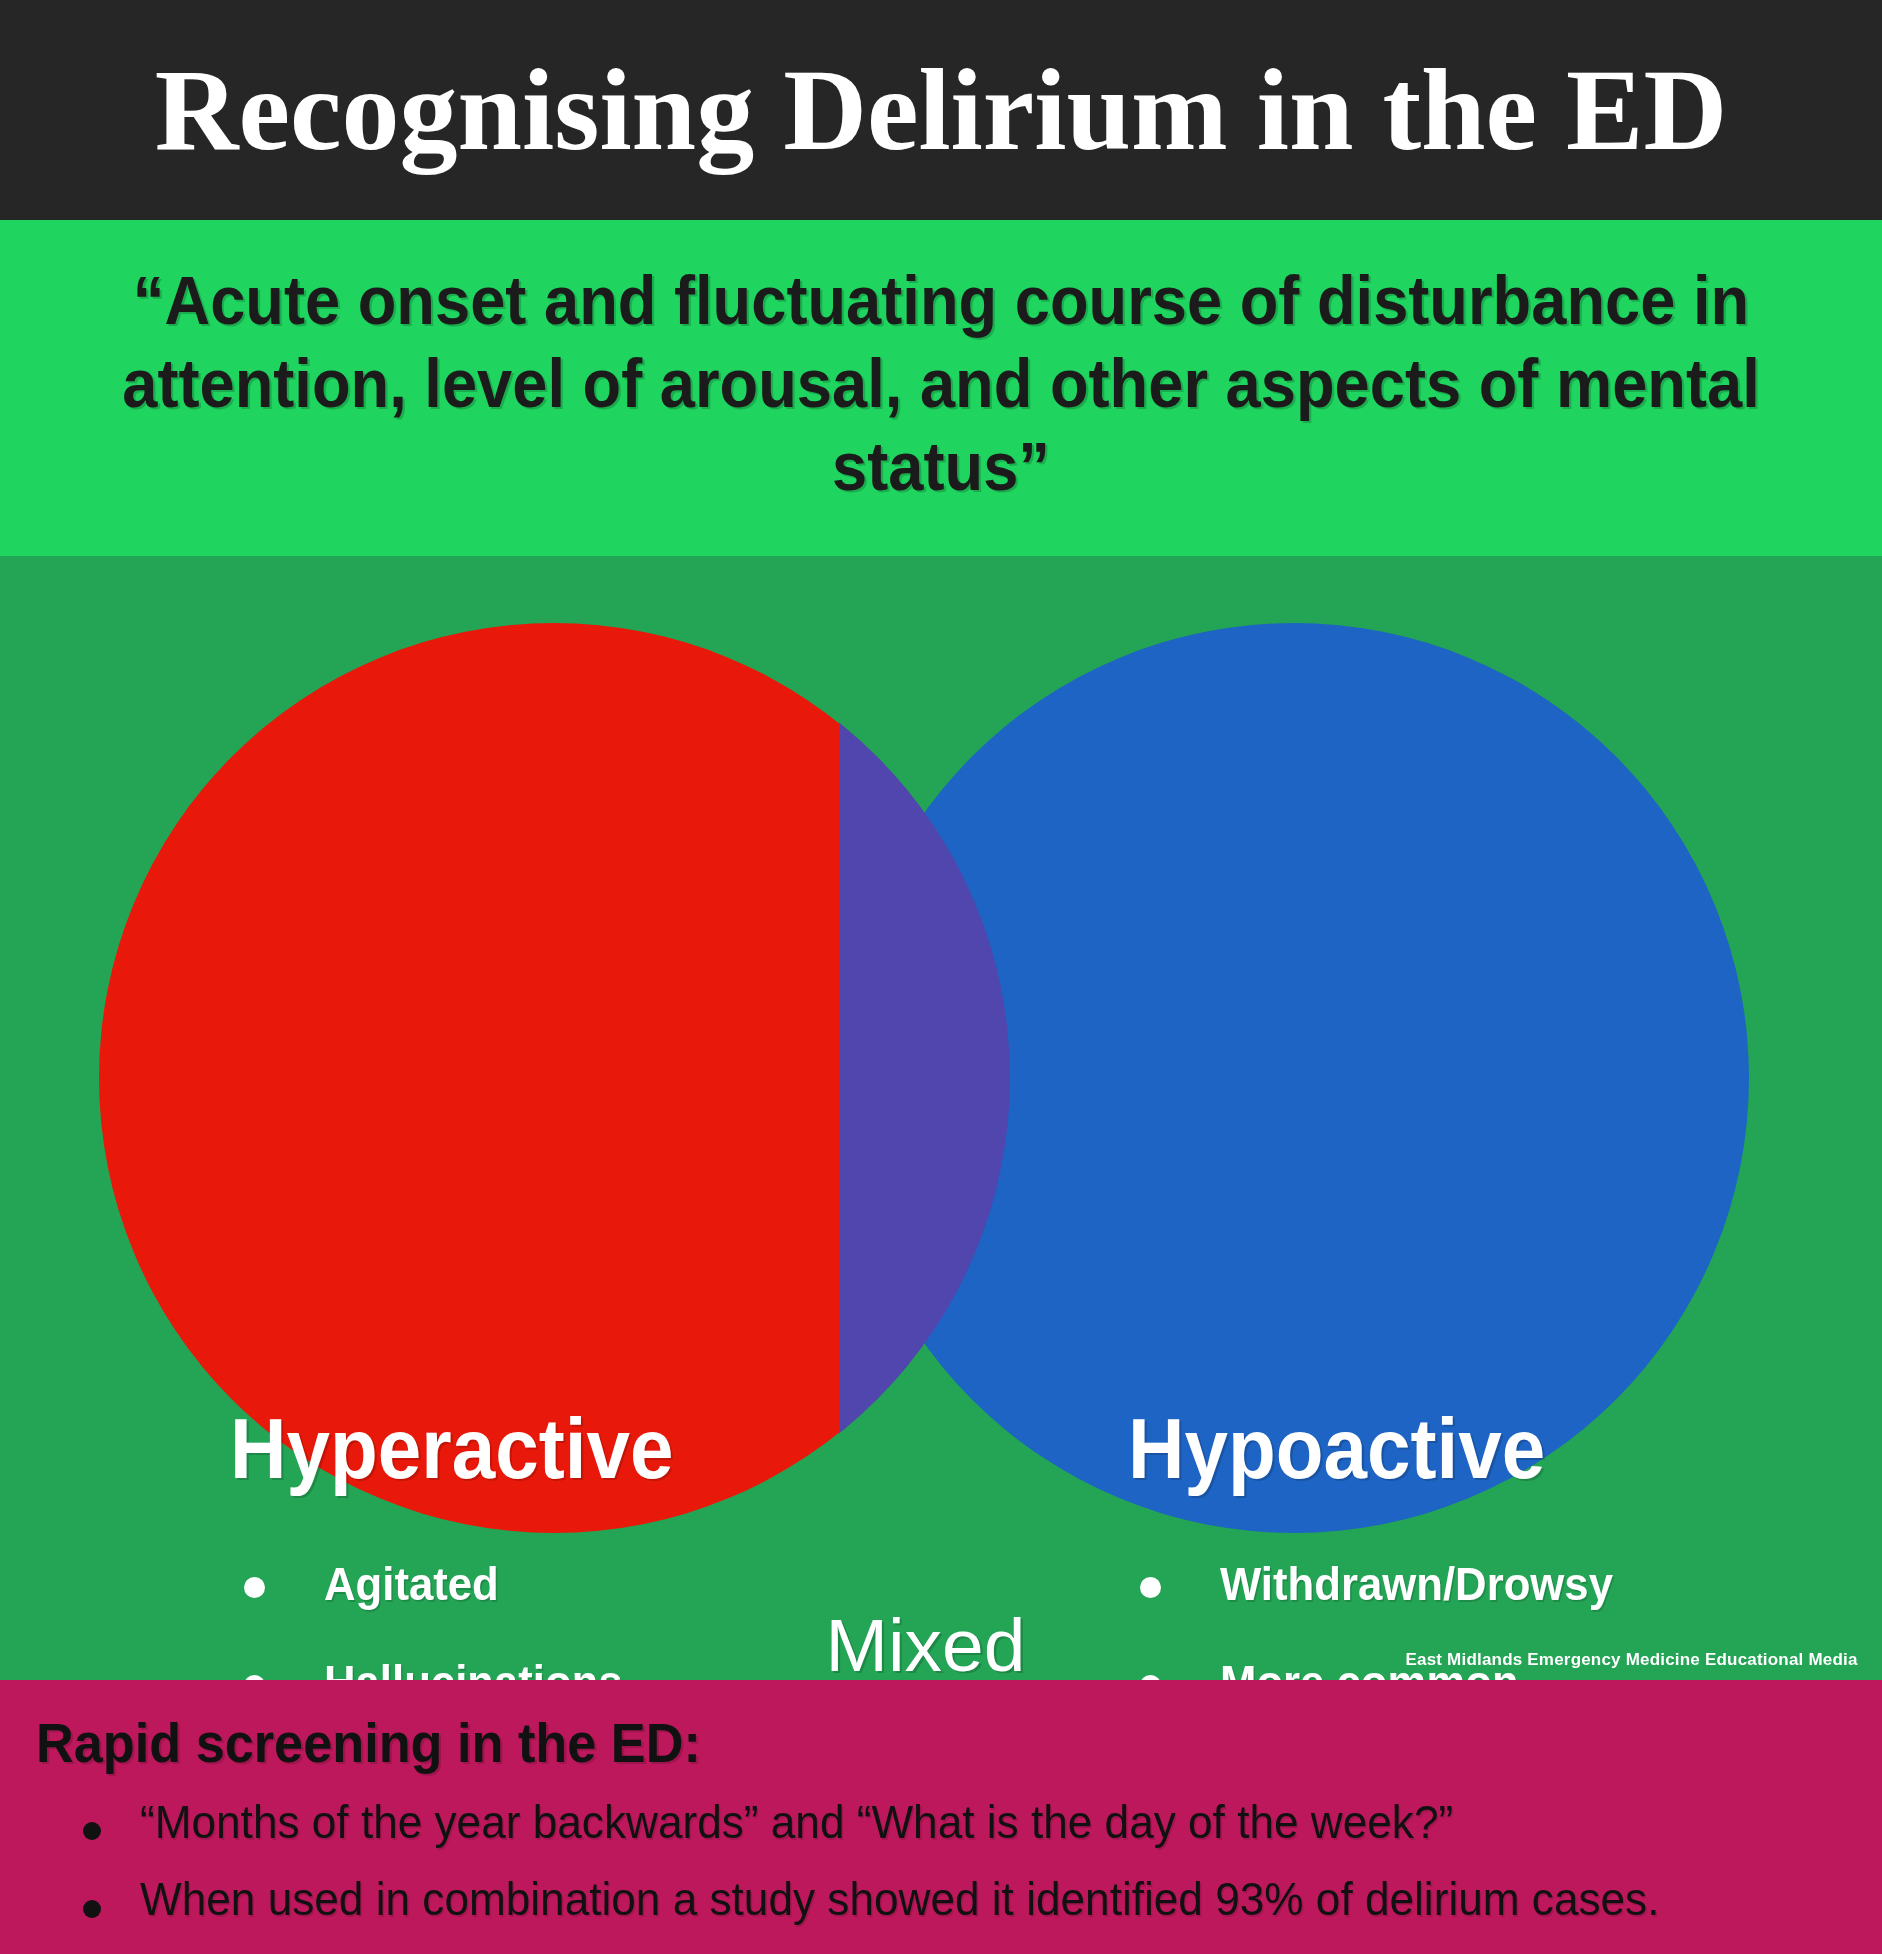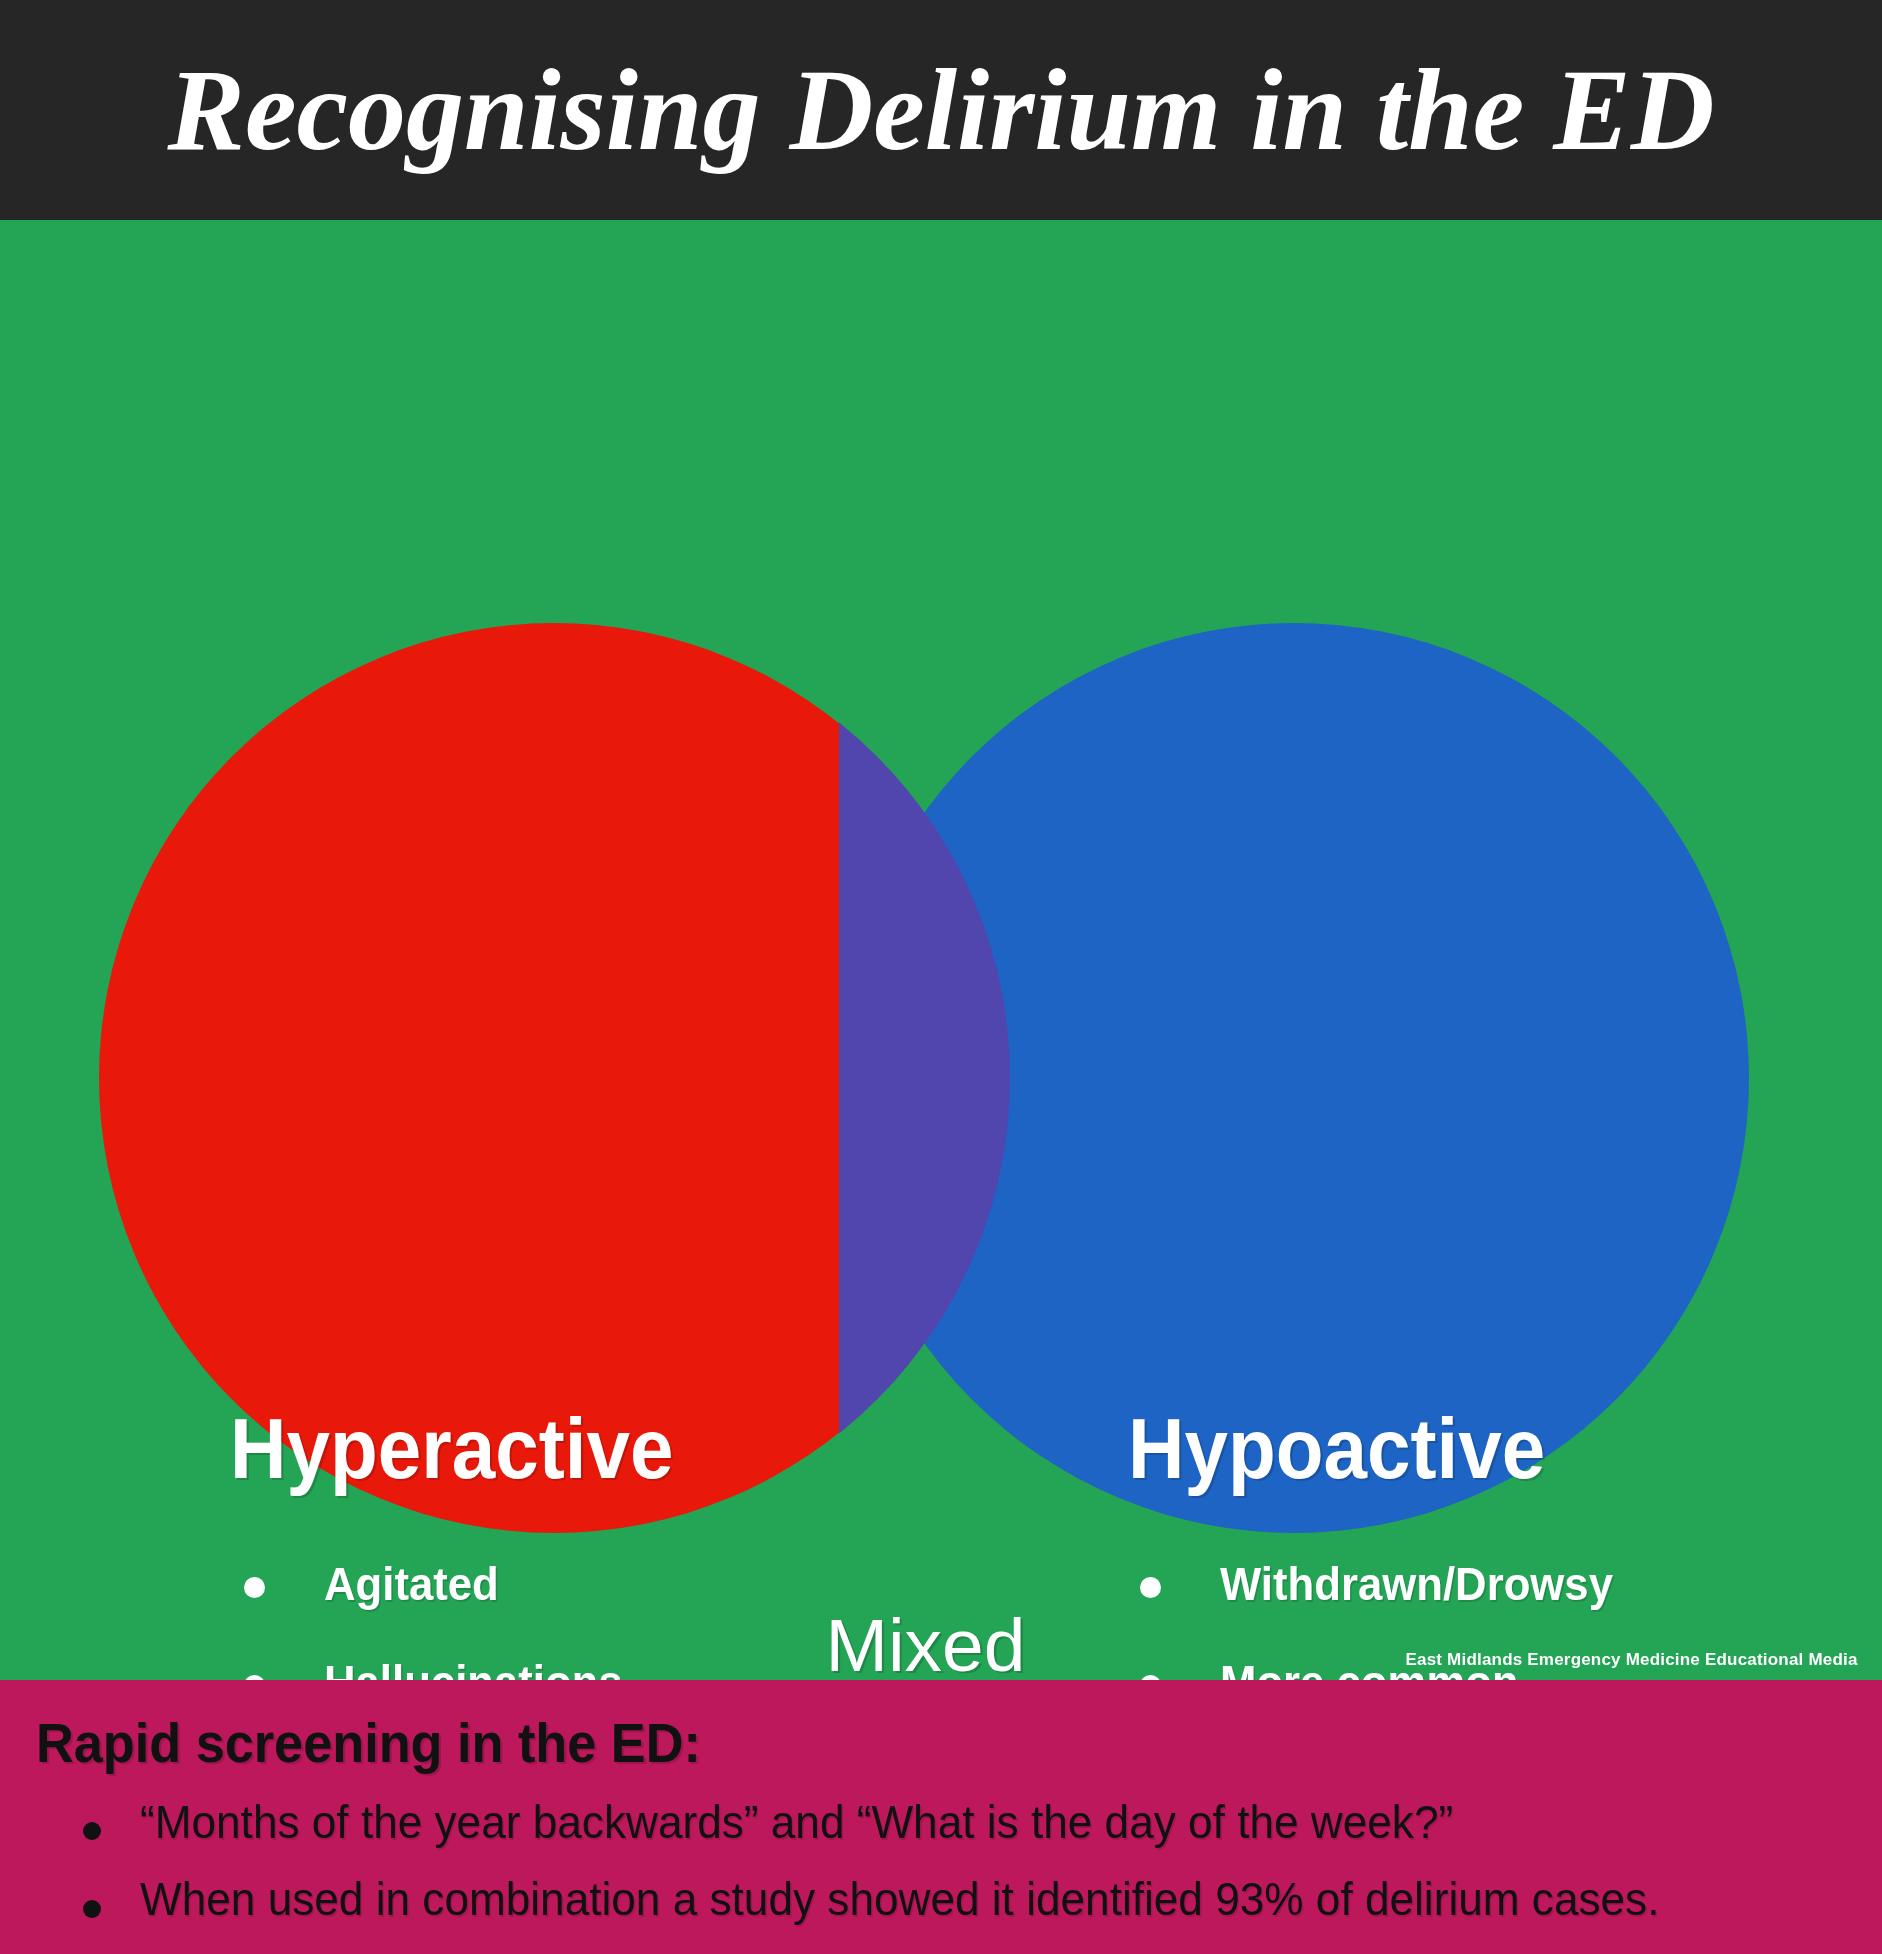--- a/index.html
+++ b/index.html
@@ -32,21 +32,20 @@
   .header-title {
     color: #ffffff;
     font-family: "Liberation Serif", "DejaVu Serif", serif;
     font-weight: bold;
     font-size: 116px;
     line-height: 1.0;
     letter-spacing: 0px;
     white-space: nowrap;
     text-align: left;
     transform: scaleX(1.0);
-    font-style: italic;
   }
 
   
   .quote-band {
     position: absolute;
     left: 0; top: 220px;
     width: 1882px;
     height: 336px;
     background: #1FD45F;
     display: flex;
@@ -235,20 +234,23 @@
 </style>
 </head>
 <body>
 
 <div id="page">
 
   <div class="header-band">
     <div class="header-title">Recognising Delirium in the ED</div>
   </div>
 
+  <div class="quote-band">
+    <div class="quote-text">“Acute onset and fluctuating course of disturbance in attention, level of arousal, and other aspects of mental status”</div>
+  </div>
 
   <div class="venn-stage">
 
     <div class="circle circle-left"></div>
     <div class="circle circle-right"></div>
     <div class="lens">
       <div class="lens-inner"></div>
     </div>
 
     <div class="circle-label label-left">Hyperactive</div>

